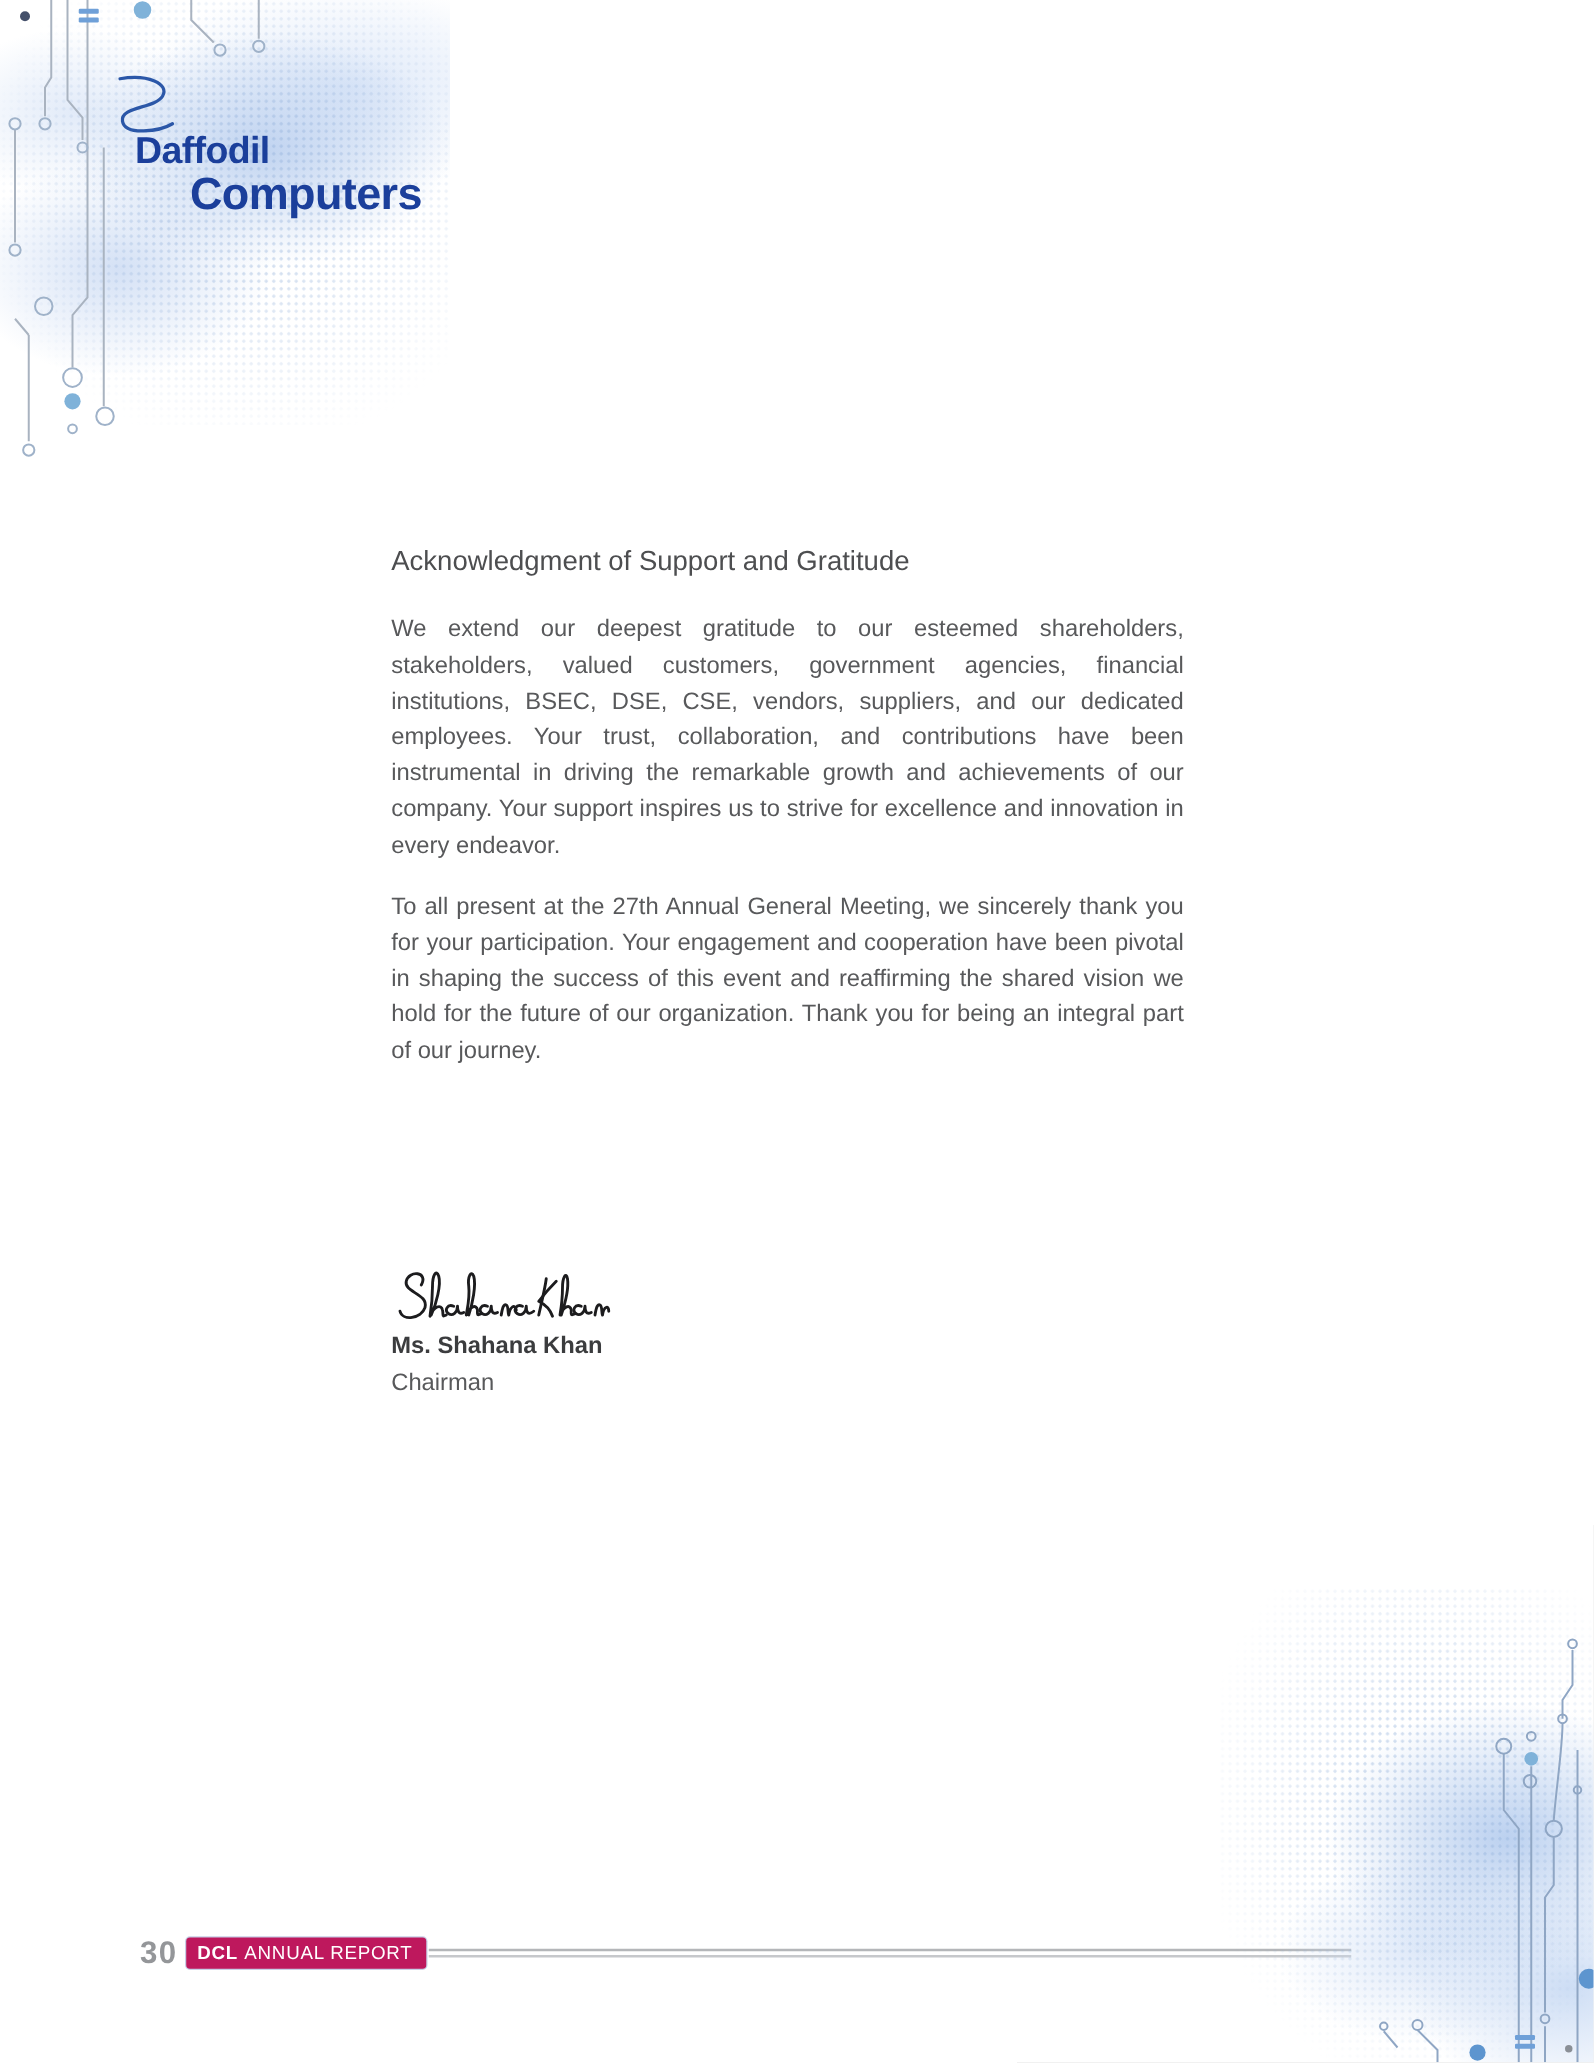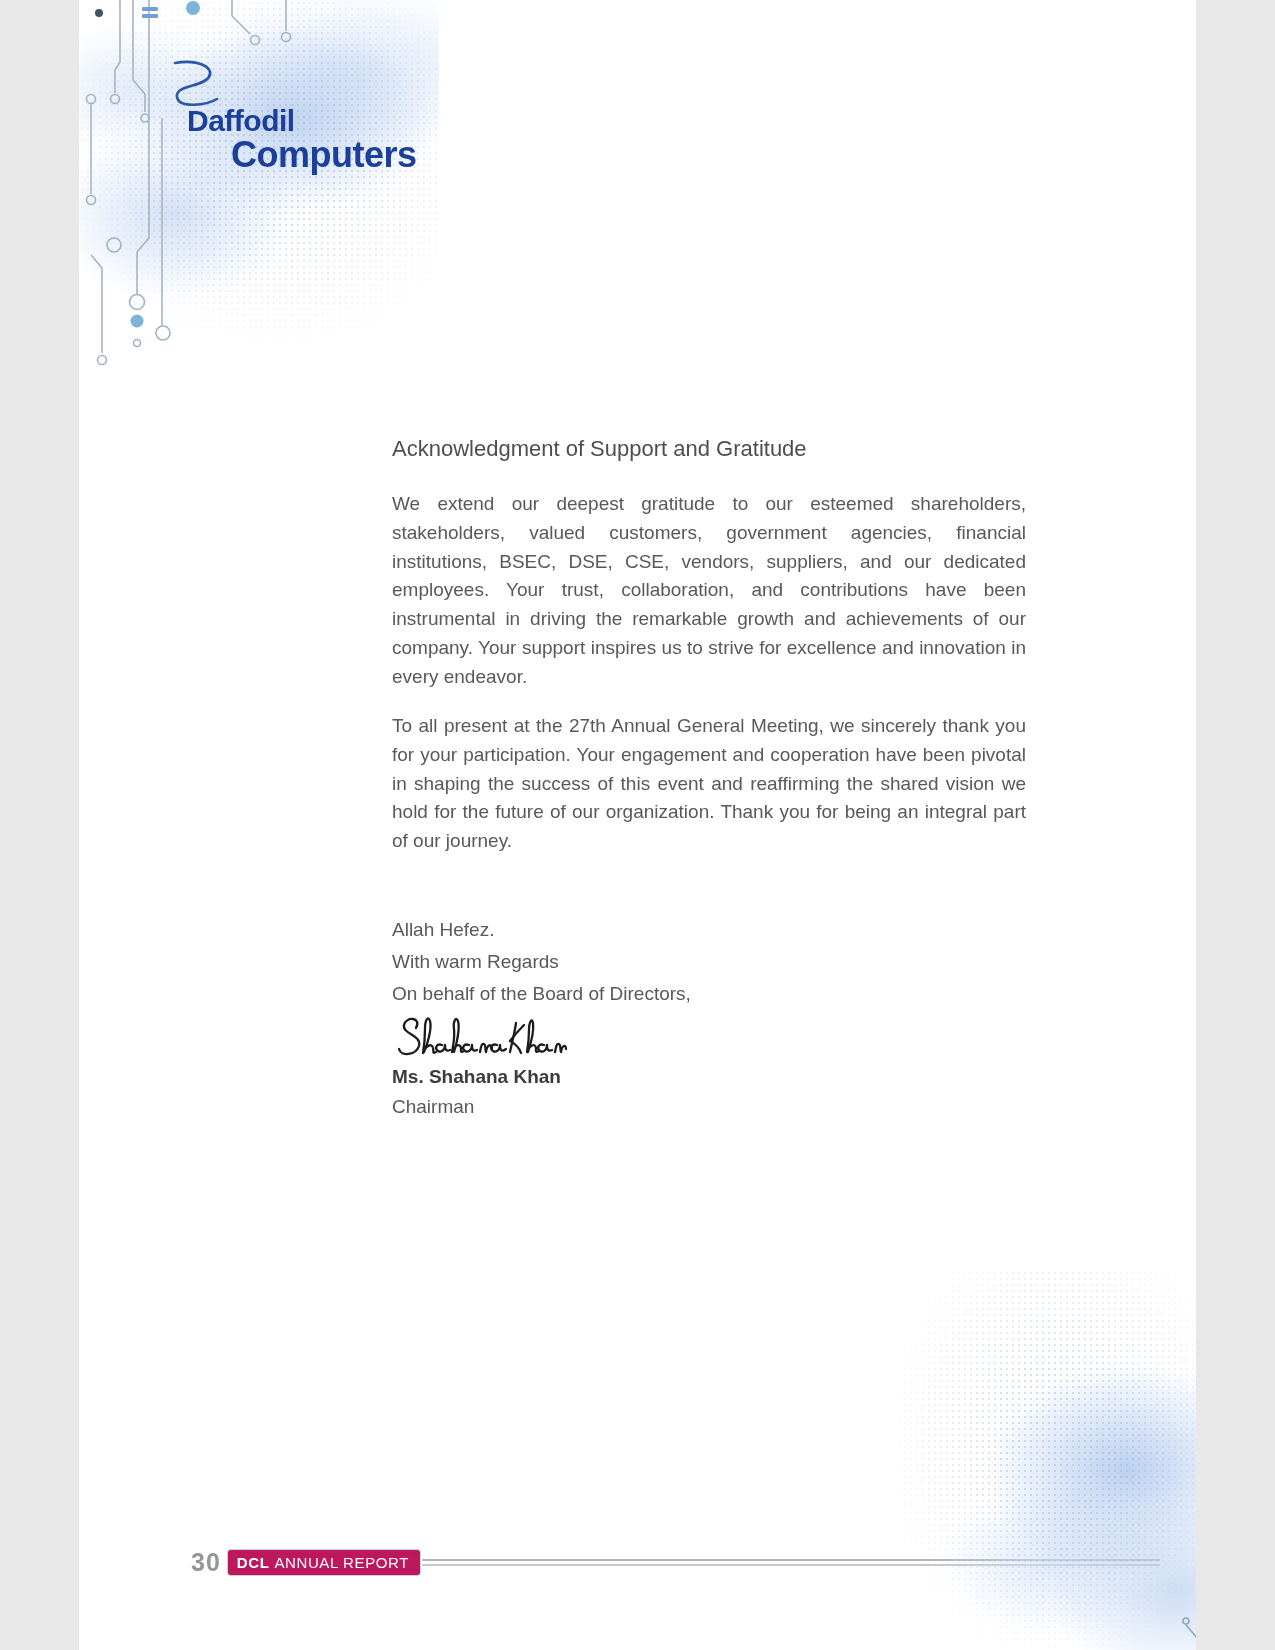--- a/index.html
+++ b/index.html
@@ -1,17 +1,17 @@
 <!DOCTYPE html>
 <html><head>
 <meta charset="utf-8">
 <style>
   html,body { margin:0; padding:0; background:#e8e8e8; }
   .page {
-    position:relative; width:1117px; height:1650px; margin:0 auto;
+    position:relative; width:1275px; height:1650px; margin:0 auto;
     background:#ffffff; overflow:hidden;
     font-family:"Liberation Sans", sans-serif;
     -webkit-font-smoothing:antialiased;
   }
 
   
   .cloud { position:absolute; pointer-events:none; }
   .cloud-tl {
     left:0; top:0; width:360px; height:340px;
     background:
@@ -126,25 +126,20 @@
     <div class="l1">Daffodil</div>
     <div class="l2">Computers</div>
   </div>
 
   <div class="content">
     <div class="subtitle">Acknowledgment of Support and Gratitude</div>
 
     <p class="para para-1">We extend our deepest gratitude to our esteemed shareholders, stakeholders, valued customers, government agencies, financial institutions, BSEC, DSE, CSE, vendors, suppliers, and our dedicated employees. Your trust, collaboration, and contributions have been instrumental in driving the remarkable growth and achievements of our company. Your support inspires us to strive for excellence and innovation in every endeavor.</p>
     <p class="para para-2">To all present at the 27th Annual General Meeting, we sincerely thank you for your participation. Your engagement and cooperation have been pivotal in shaping the success of this event and reaffirming the shared vision we hold for the future of our organization. Thank you for being an integral part of our journey.</p>
 
-    <div class="closing">
-      <div>Allah Hefez.</div>
-      <div>With warm Regards</div>
-      <div>On behalf of the Board of Directors,</div>
-    </div>
 
     <svg class="signature-svg" width="175" height="50" viewBox="0 0 175 50" aria-label="Shahana Khan signature">
       <g fill="none" stroke="#1c1c1e" stroke-width="2.3" stroke-linecap="round" stroke-linejoin="round">
         <path d="M22,14 C28,3 12,2 10,11 C8,20 28,21 25,32 C22,41 7,43 5,35"></path>
         <path d="M30,38 C34,29 38,14 36,7 C34,1 31,6 31,15 C31,24 30,33 29,39 C32,31 38,29 39,34 C40,38 38,40 42,38"></path>
         <path d="M48,31 C43,29 40,34 44,37 C47,39 51,36 51,31 C51,35 52,38 56,36"></path>
         <path d="M60,38 C63,29 66,14 64,7 C62,2 59,7 60,15 C61,24 59,32 58,38 C61,31 66,29 67,34 C67,37 66,39 70,37"></path>
         <path d="M75,31 C70,29 67,34 71,37 C74,39 78,36 78,31 C78,35 79,38 83,36"></path>
         <path d="M86,38 C87,32 88,29 90,30 C92,31 91,36 92,38 C93,31 97,29 98,34"></path>
         <path d="M103,31 C98,29 95,34 99,37 C102,39 106,36 106,31 C106,35 107,39 112,35"></path>

